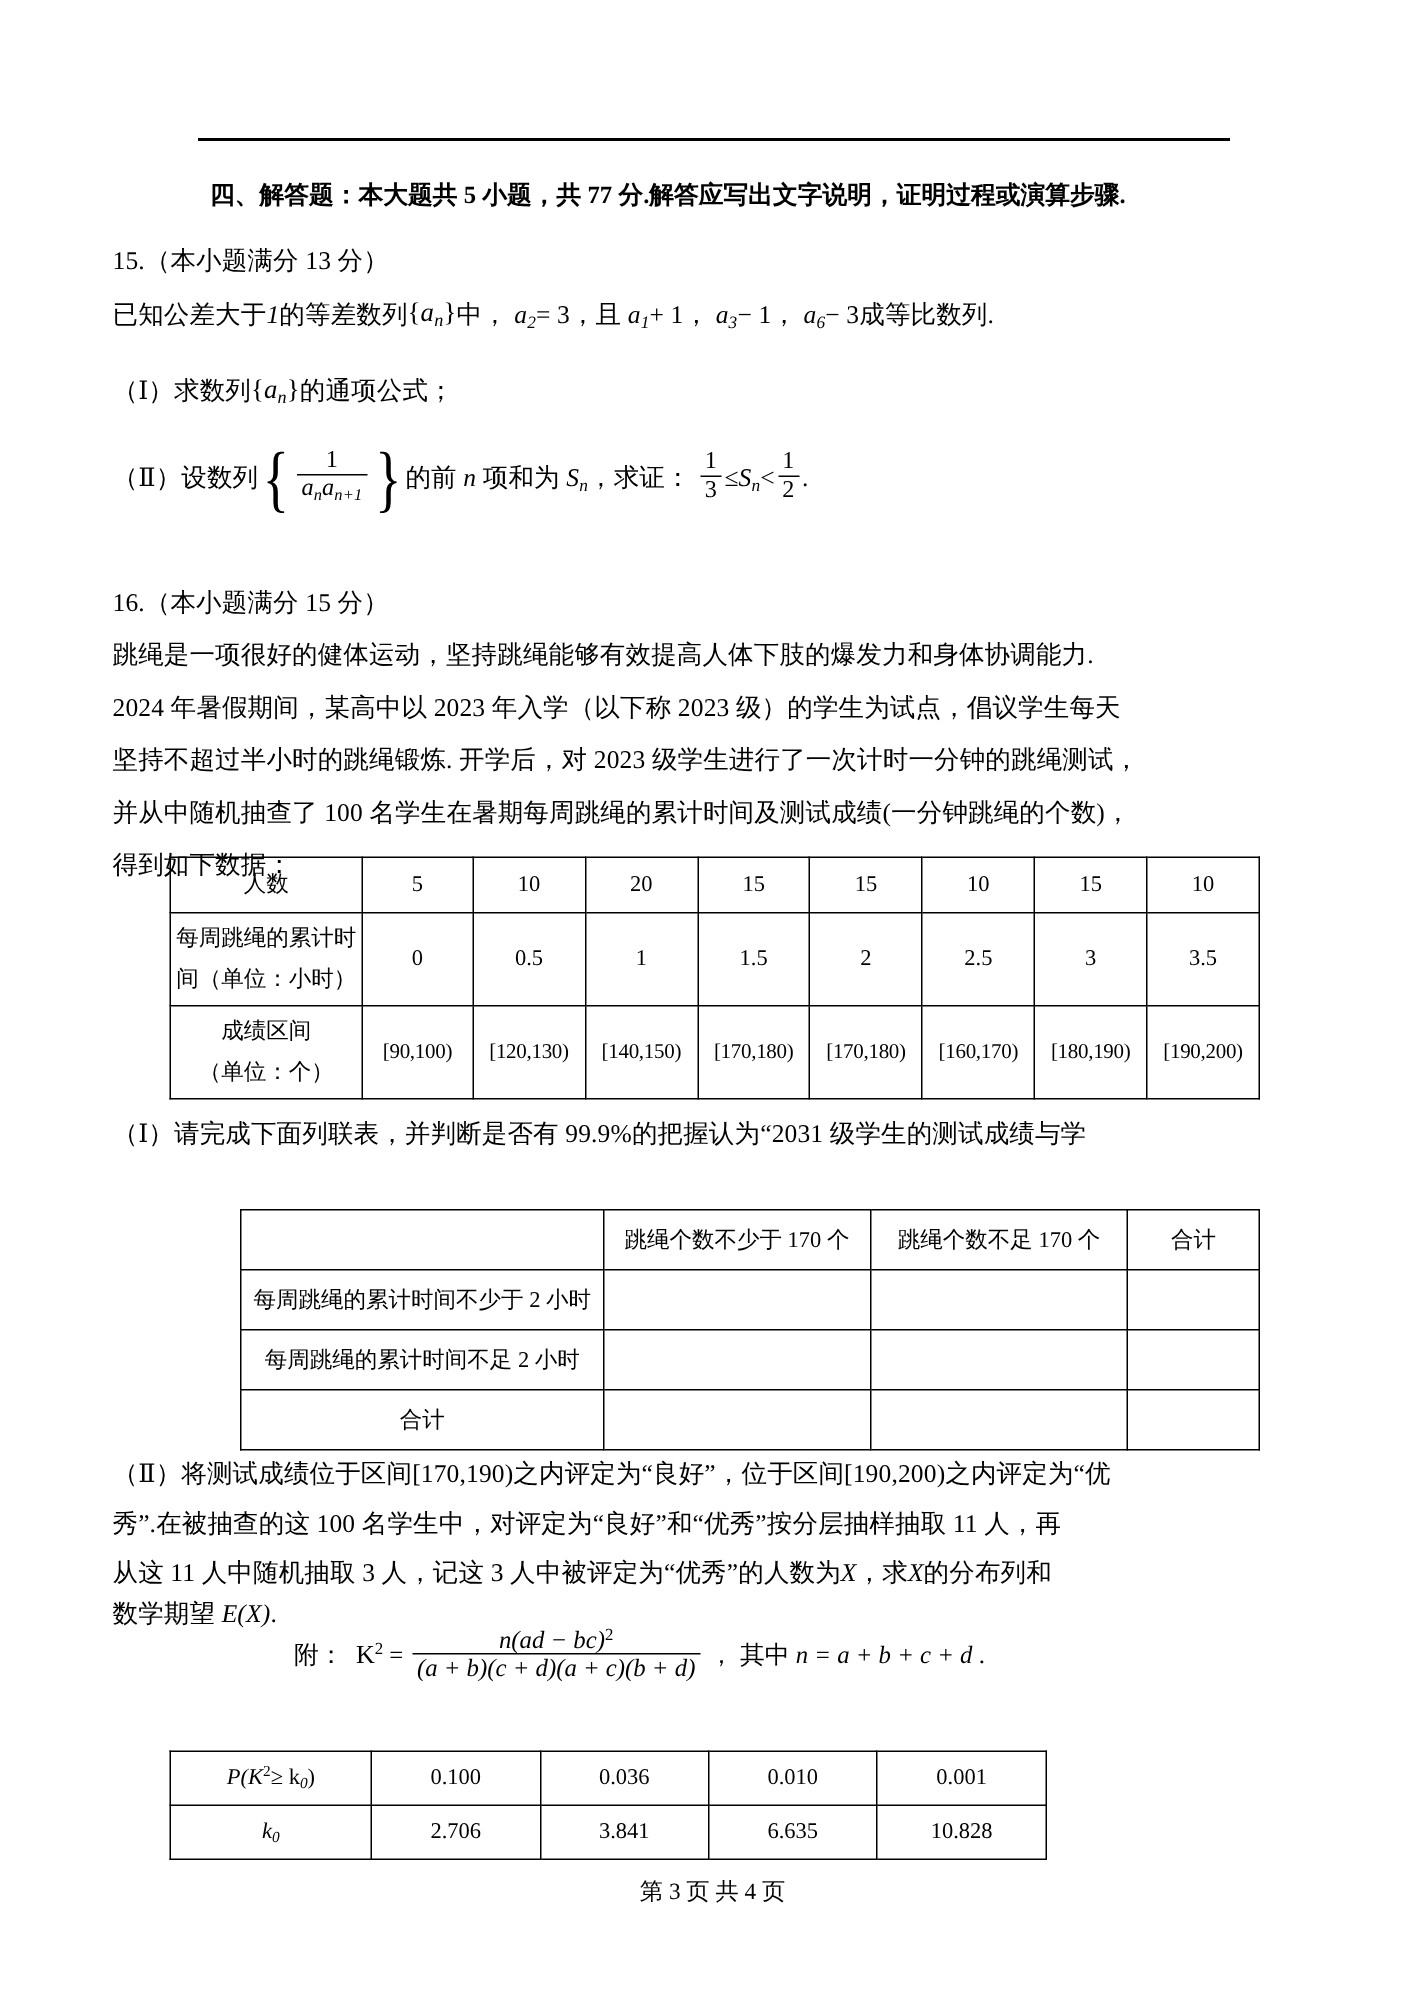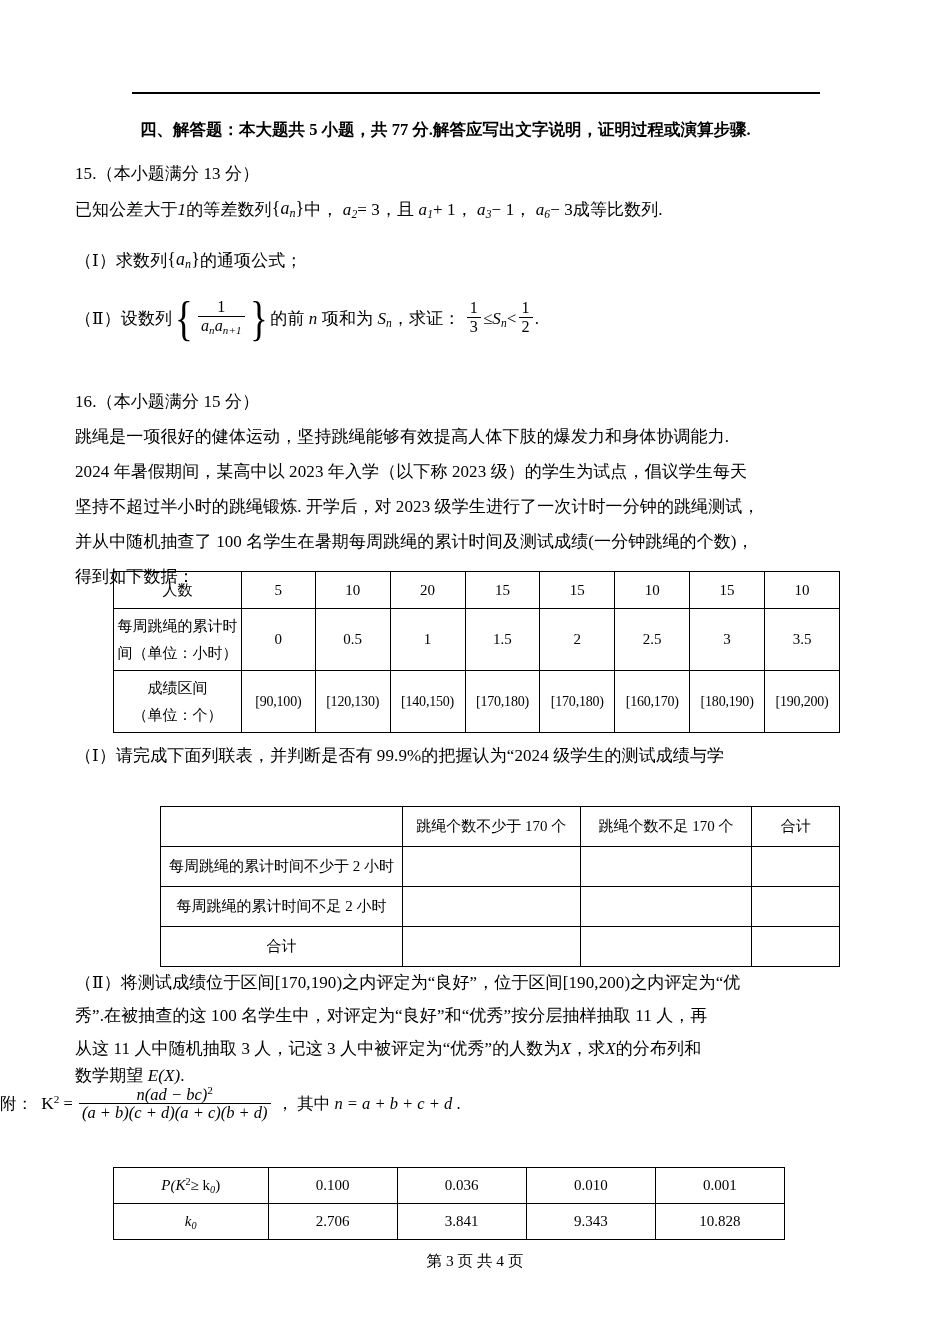--- a/index.html
+++ b/index.html
@@ -138,31 +138,32 @@
   #cont-table td.c3 { width: 85px; font-size: 15px; }
   #cont-table tr td { height: 35px; }
 
   
   #k-table {
     position: absolute;
     left: 113px;
     top: 1159px;
     width: 585px;
   }
-  #k-table table { width: 672px; }
+  #k-table table { width: 585px; }
   #k-table td.kh { width: 135px; }
   #k-table td.kv { width: 112px; }
   #k-table tr td { height: 31px; }
 
   
   .formula-row {
     position: absolute;
     left: 0;
     top: 1078px;
     width: 950px;
+    padding-left: 196px;
     font-size: 16.5px;
     box-sizing: border-box;
   }
 
   
   .footer {
     position: absolute;
     left: 0;
     top: 1243px;
     width: 950px;
@@ -252,21 +253,21 @@
         <td class="val interval">[170,180)</td>
         <td class="val interval">[170,180)</td>
         <td class="val interval">[160,170)</td>
         <td class="val interval">[180,190)</td>
         <td class="val interval">[190,200)</td>
       </tr>
     </tbody>
       </table>
   </div>
 
-  <div class="line" style="position:absolute; left:0; top:730px; width:950px; box-sizing:border-box;">（Ⅰ）请完成下面列联表，并判断是否有 99.9%的把握认为“2024 级学生的测试成绩与学</div>
+  <div class="line" style="position:absolute; left:0; top:730px; width:950px; box-sizing:border-box;">（Ⅰ）请完成下面列联表，并判断是否有 99.9%的把握认为“2031 级学生的测试成绩与学</div>
 
   <div id="cont-table">
     <table class="grid">
       <tbody>
           <tr>
         <td class="c0"></td>
         <td class="c1">跳绳个数不少于 170 个</td>
         <td class="c2">跳绳个数不足 170 个</td>
         <td class="c3">合计</td>
       </tr>
@@ -312,21 +313,21 @@
         <td class="kh"><span class="mi">P(K</span><sup style="font-style:normal;">2</sup><span class="mu">≥ k</span><sub>0</sub><span class="mu">)</span></td>
         <td class="kv">0.100</td>
         <td class="kv">0.036</td>
         <td class="kv">0.010</td>
         <td class="kv">0.001</td>
       </tr>
       <tr>
         <td class="kh"><span class="mi">k</span><sub>0</sub></td>
         <td class="kv">2.706</td>
         <td class="kv">3.841</td>
-        <td class="kv">9.343</td>
+        <td class="kv">6.635</td>
         <td class="kv">10.828</td>
       </tr>
     </tbody>
       </table>
   </div>
 
   <div class="footer">第 3 页  共 4 页</div>
 
 </div>
 

